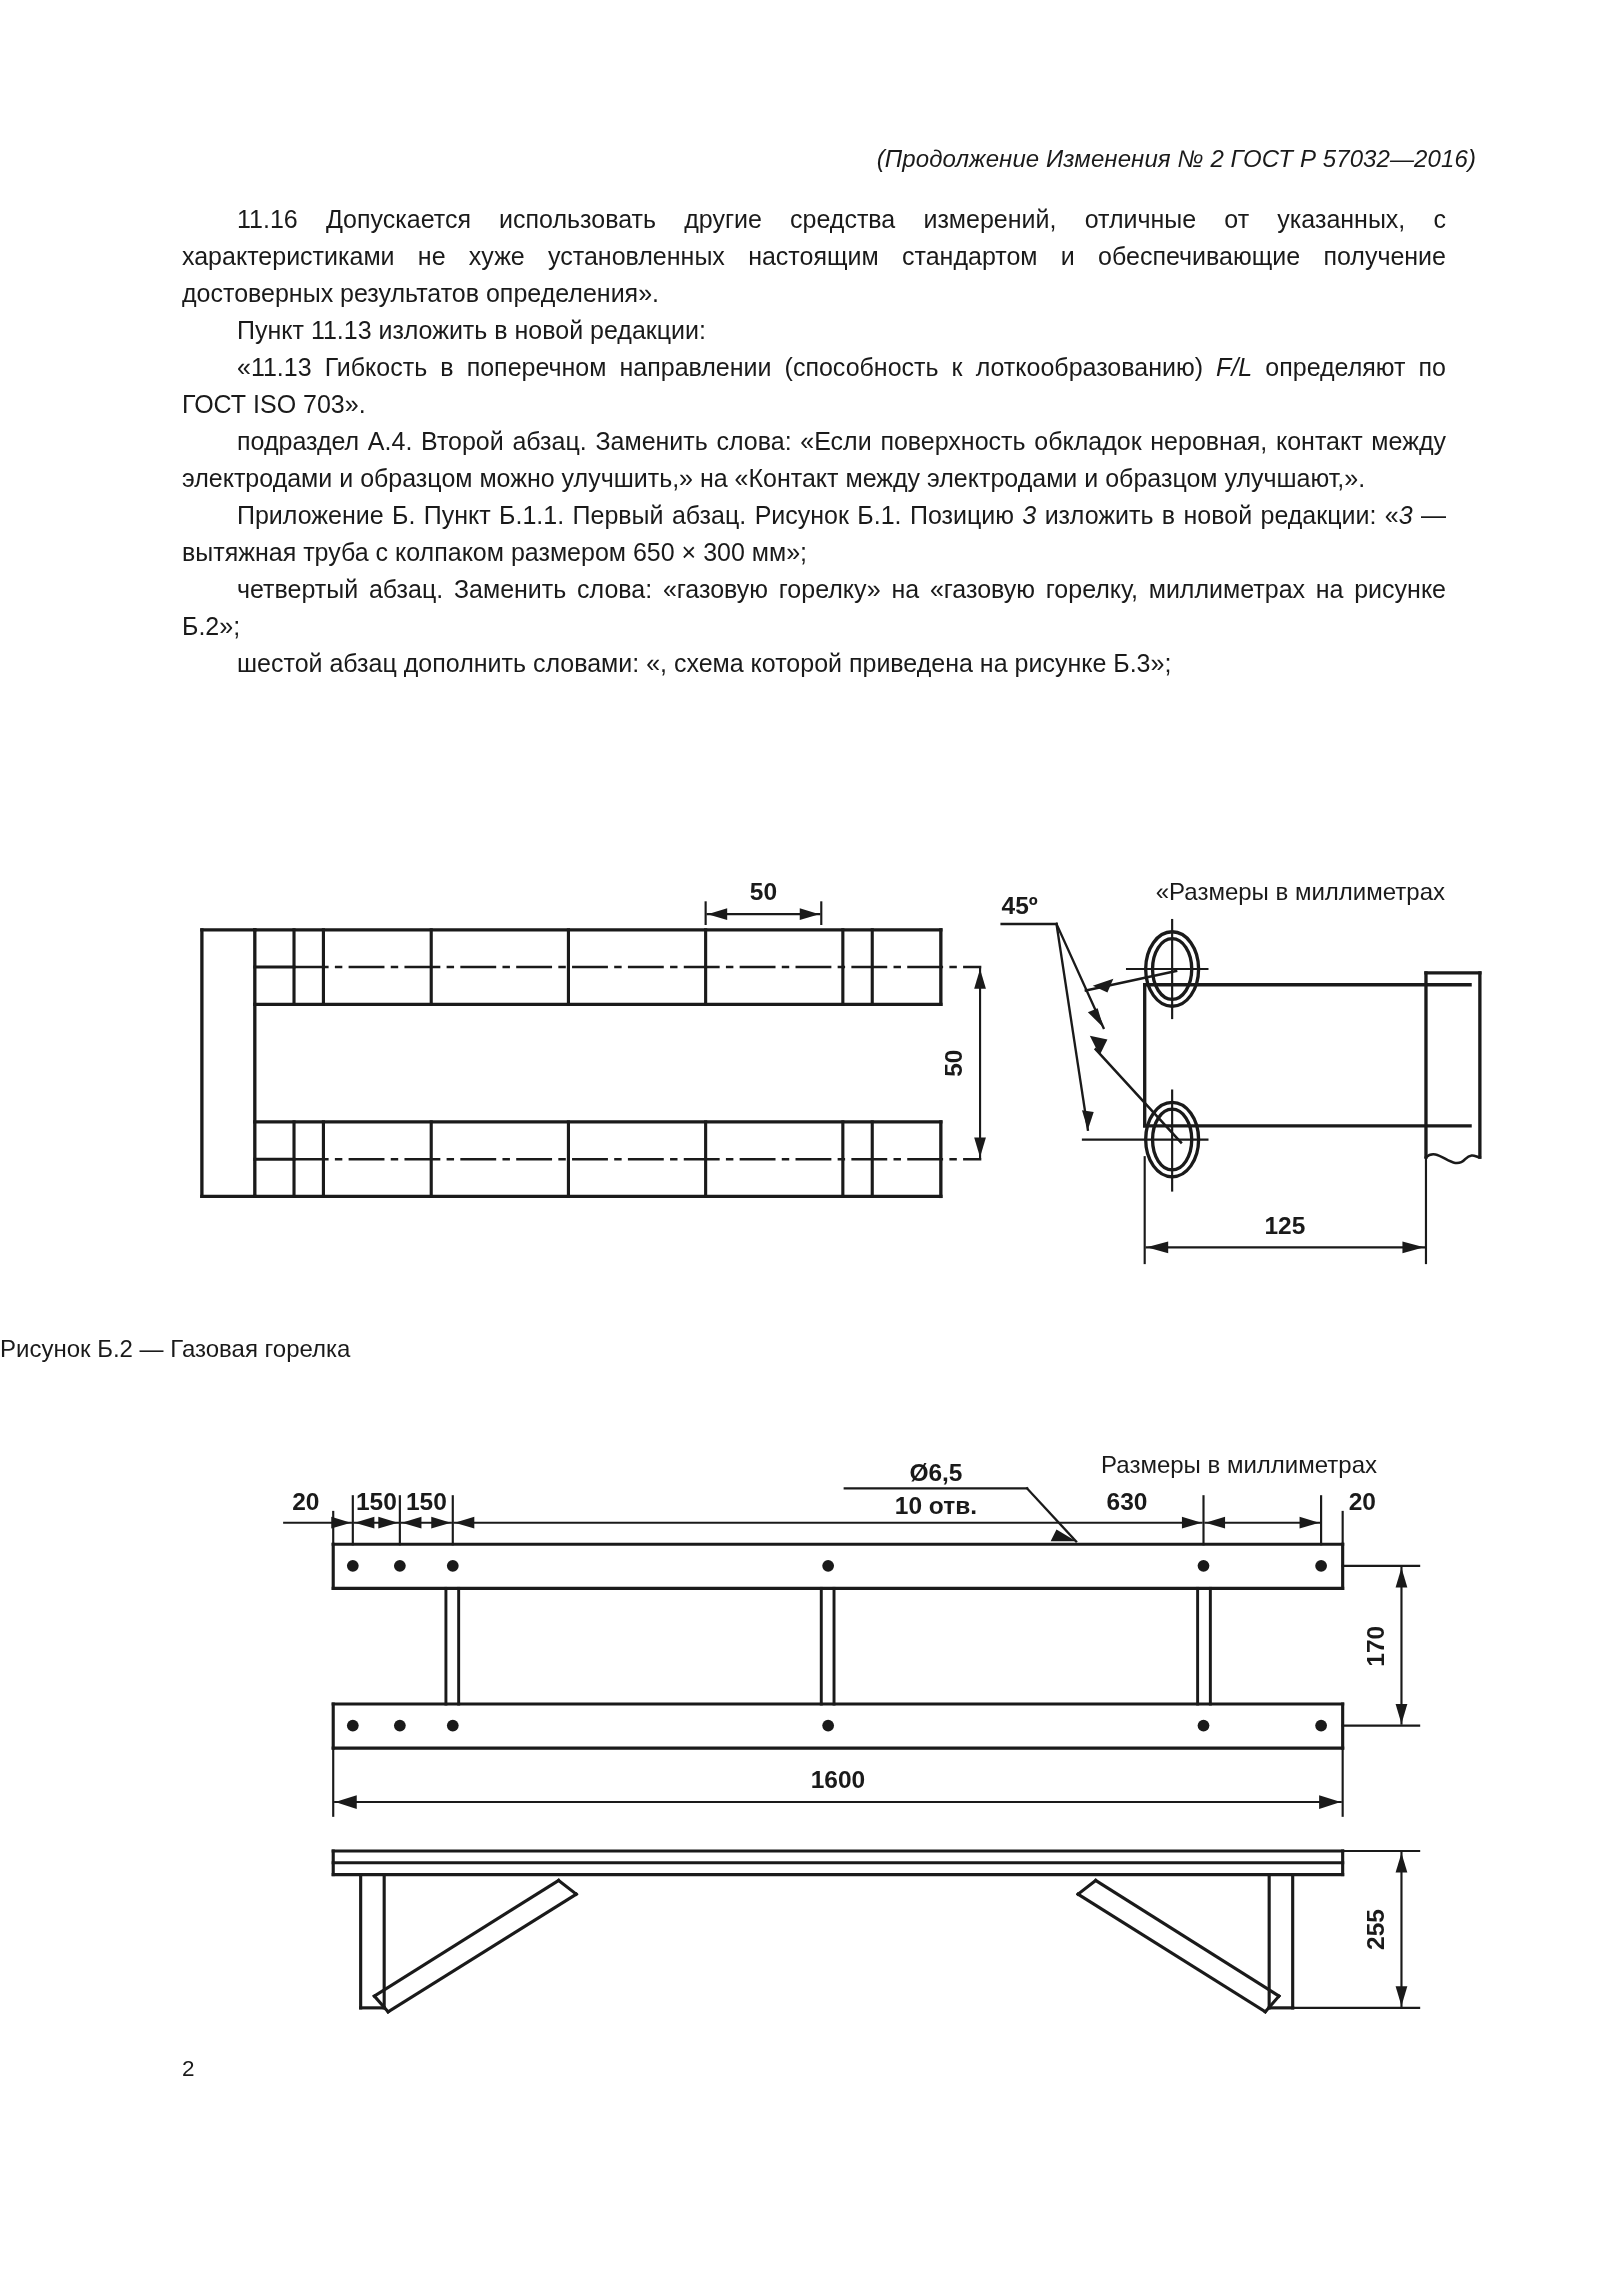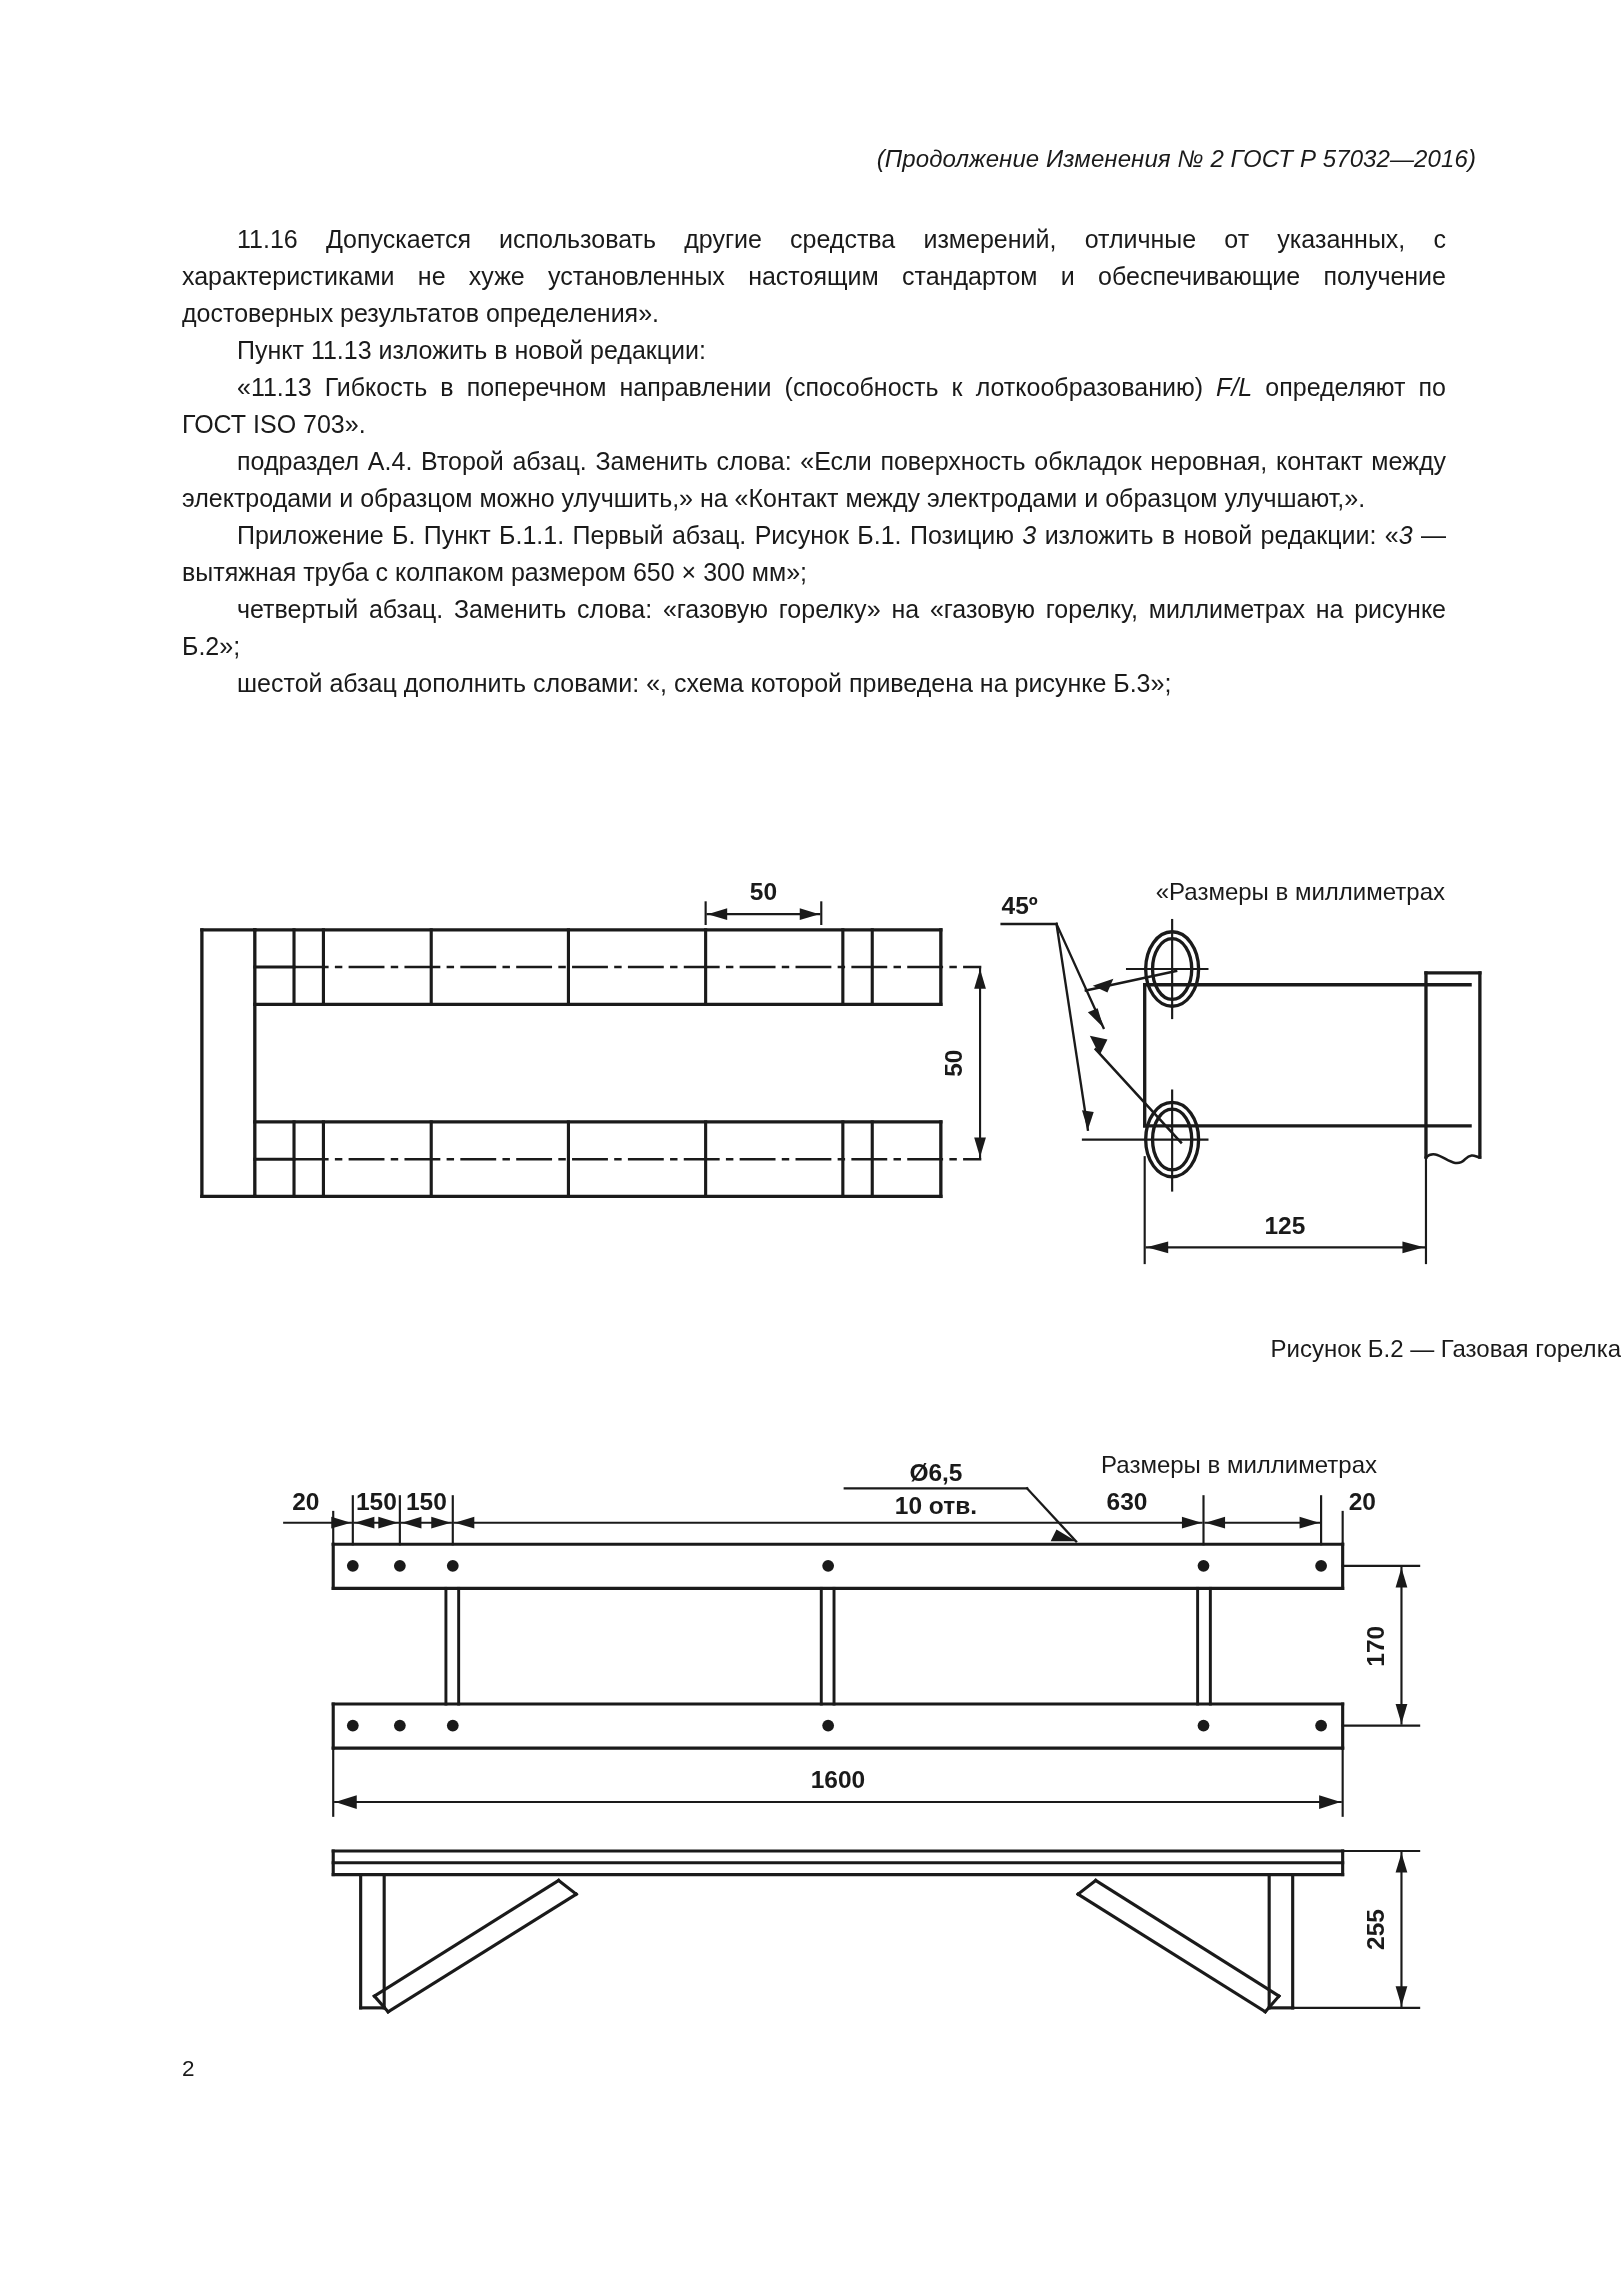--- a/index.html
+++ b/index.html
@@ -16,32 +16,31 @@
   .running-head{
     position:absolute;top:145px;right:145px;
     font-style:italic;font-size:24px;letter-spacing:0.1px;
     white-space:nowrap;
   }
   .body-text{
     position:absolute;left:182px;top:201px;width:1264px;
     font-size:25px;line-height:37px;
     text-align:justify;
     text-justify:inter-word;
-    margin-top:20px;
   }
   .body-text p{margin:0;text-indent:55px;}
   .it{font-style:italic;}
 
   
   .fig{position:absolute;left:0;width:1621px;}
   .units{
     position:absolute;font-size:24px;white-space:nowrap;
   }
   .cap{
-    position:absolute;width:100%;text-align:right;
+    position:absolute;width:100%;text-align:left;
     font-size:24px;
   }
   .pageno{
     position:absolute;left:182px;top:2056px;font-size:22.5px;
   }
   svg{display:block;overflow:visible;}
   .dimtxt{font-family:"Liberation Sans","DejaVu Sans",sans-serif;font-weight:bold;}
 </style>
 </head>
 <body>

